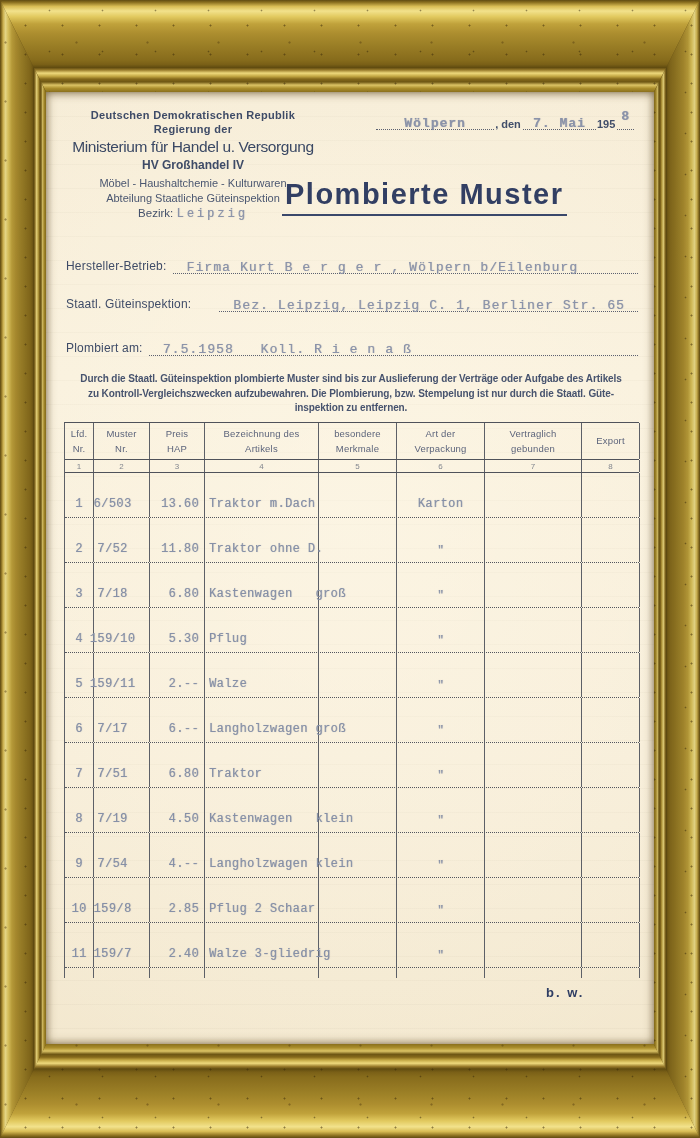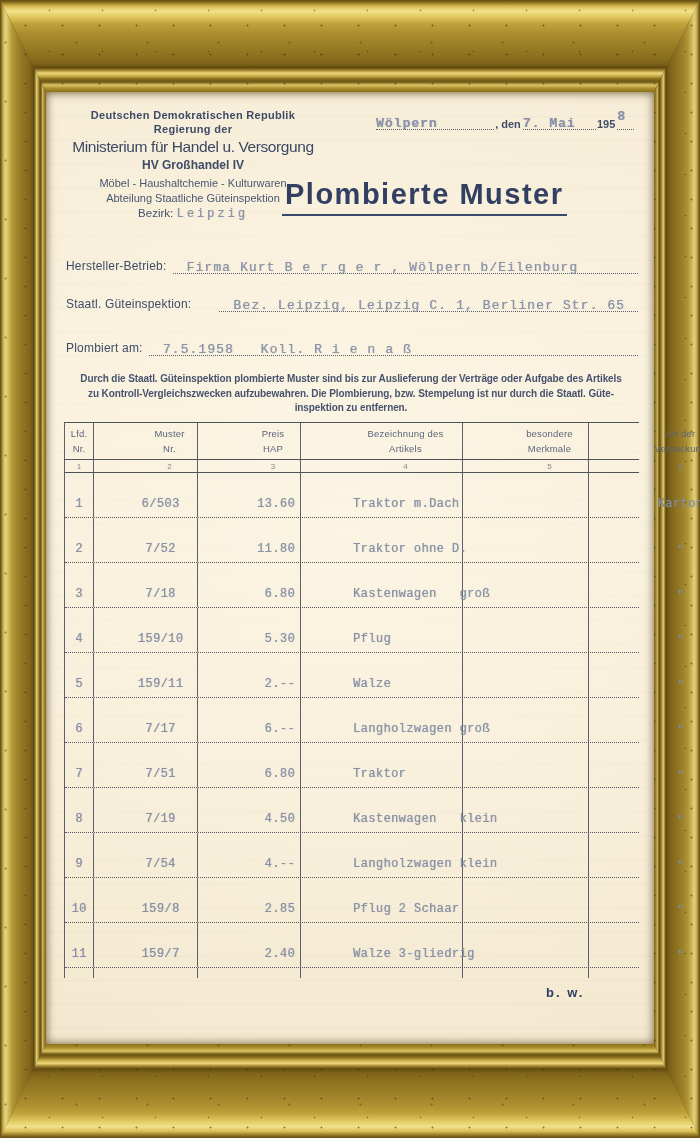--- a/index.html
+++ b/index.html
@@ -49,21 +49,21 @@
   .lh-bez{font-size:11.5px;margin-top:1px;color:#44516b;}
 
   
   .typed{font-family:"Liberation Mono","DejaVu Sans Mono",monospace;color:#8b93a9;white-space:pre;
          text-shadow:.5px .4px .7px rgba(110,120,145,.55);}
   .lh-bez .typed{font-size:12px;letter-spacing:3px;}
 
   
   .dateline{position:absolute;left:330px;top:22px;width:258px;display:flex;align-items:flex-end;
             font-size:11px;font-weight:700;color:#414e6a;}
-  .dl-seg{border-bottom:1.2px dotted #5b6070;display:flex;}
+  .dl-seg{border-bottom:1.2px dotted #5b6070;display:flex;justify-content:center;}
   .seg1{width:142px;}.seg2{width:88px;}.seg3{width:20px;}
   .dateline .typed{font-size:13px;letter-spacing:1px;transform:translateY(2px);}
   .year8{transform:translateY(-5px) !important;}
   .dl-den,.dl-195{padding:0 2px 0 1px;white-space:nowrap;}
 
   
   .title{position:absolute;left:236px;top:86px;margin:0;font-size:29px;font-weight:700;
          letter-spacing:1.5px;color:#323f63;border-bottom:2.5px solid #3a486b;padding:0 3px 3px 3px;
          white-space:nowrap;}
 
@@ -75,21 +75,21 @@
   .fline .typed{font-size:13px;letter-spacing:1.1px;transform:translateY(2px);}
 
   
   .notice{position:absolute;left:12px;width:586px;top:280px;margin:0;text-align:center;
           font-size:10px;font-weight:700;color:#47536e;line-height:1.45;white-space:pre-line;
           letter-spacing:-.1px;}
 
   
   #stable{position:absolute;left:18px;top:330px;width:575px;border-top:1.5px solid #4f525a;
           border-left:1px solid #5d6067;}
-  .grow{display:grid;gap:48px;}
+  .grow{display:grid;}
   .cell{border-right:1px solid #5d6067;display:flex;align-items:flex-end;position:relative;}
   .thead{height:37px;border-bottom:1.4px solid #4f525a;}
   .thead .cell{align-items:center;justify-content:center;}
   .th span{font-size:9.5px;line-height:1.6;color:#5c647b;text-align:center;white-space:pre-line;
            letter-spacing:.2px;}
   .tnums{height:13px;border-bottom:1.2px solid #4f525a;}
   .cell.tn{align-items:center;justify-content:center;font-size:8px;color:#82868e;}
   .trow{height:45px;border-bottom:1px dotted #53565e;}
   .ttail{height:10px;}
   .trow .cell{padding-bottom:6px;}

